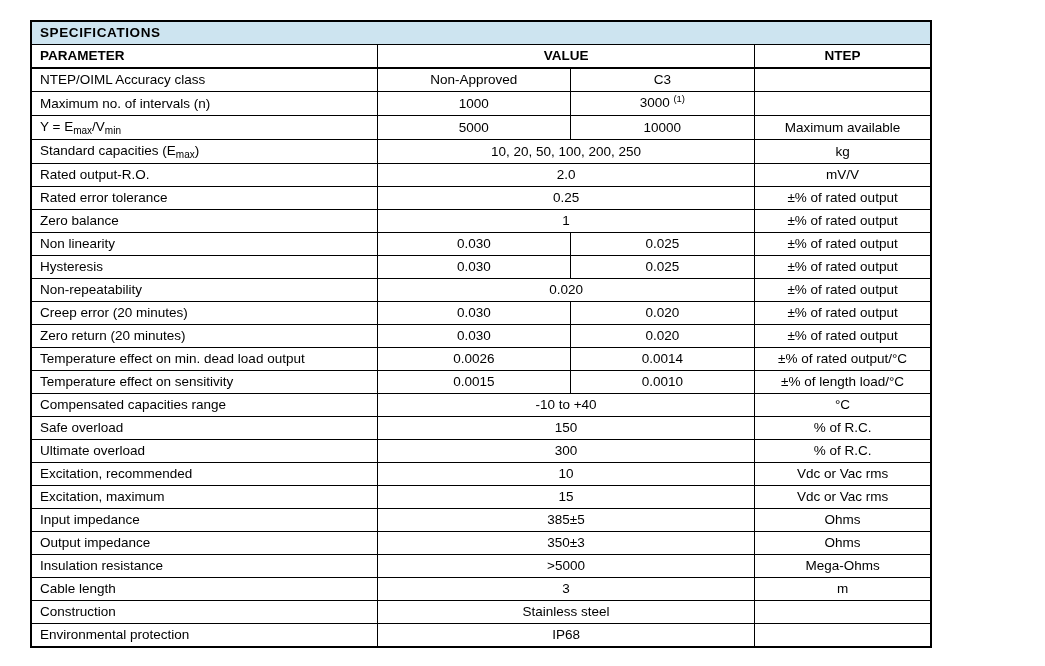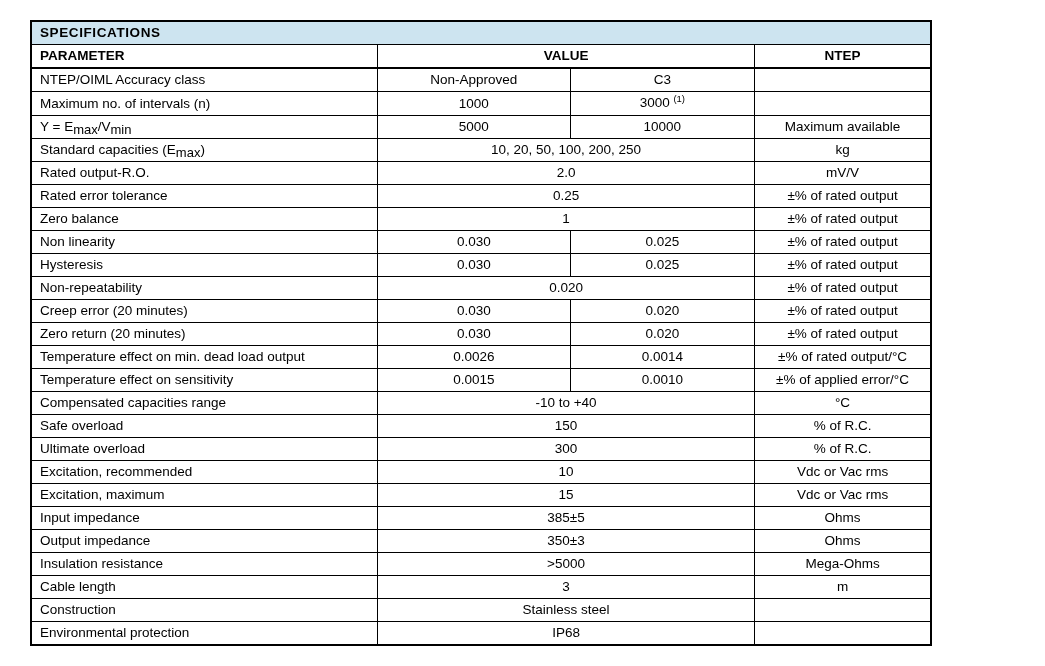--- a/index.html
+++ b/index.html
@@ -45,21 +45,21 @@
   }
   tr.head th {
     font-weight: bold;
     border-bottom: 2px solid #000;
   }
   th.param, td.param {
     text-align: left;
   }
   .c { text-align: center; }
   sub {
-    font-size: 13px;
+    font-size: 10px;
     vertical-align: baseline;
     position: relative;
     top: 3px;
   }
   sup {
     font-size: 9.5px;
     vertical-align: baseline;
     position: relative;
     top: -5px;
   }
@@ -158,21 +158,21 @@
         <tr>
           <td class="param">Temperature effect on min. dead load output</td>
           <td class="c">0.0026</td>
           <td class="c">0.0014</td>
           <td class="c">±% of rated output/°C</td>
         </tr>
         <tr>
           <td class="param">Temperature effect on sensitivity</td>
           <td class="c">0.0015</td>
           <td class="c">0.0010</td>
-          <td class="c">±% of applied error/°C</td>
+          <td class="c">±% of length load/°C</td>
         </tr>
         <tr>
           <td class="param">Compensated capacities range</td>
           <td class="c" colspan="2">-10 to +40</td>
           <td class="c">°C</td>
         </tr>
         <tr>
           <td class="param">Safe overload</td>
           <td class="c" colspan="2">150</td>
           <td class="c">% of R.C.</td>

